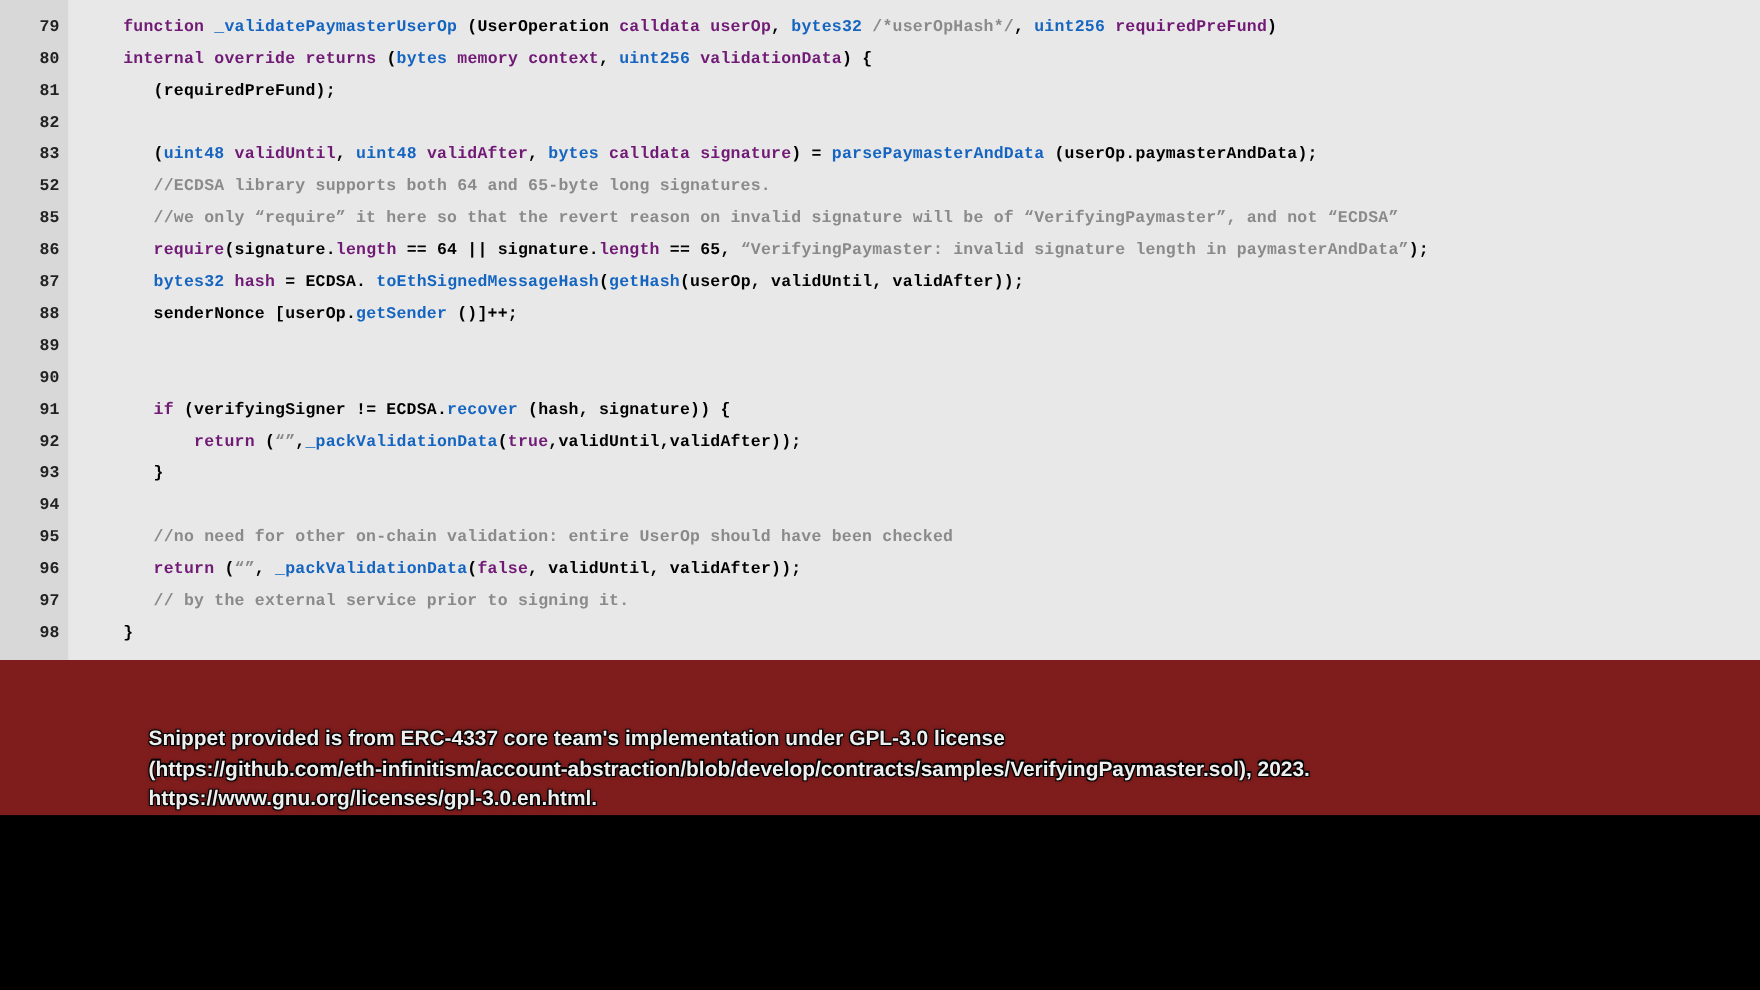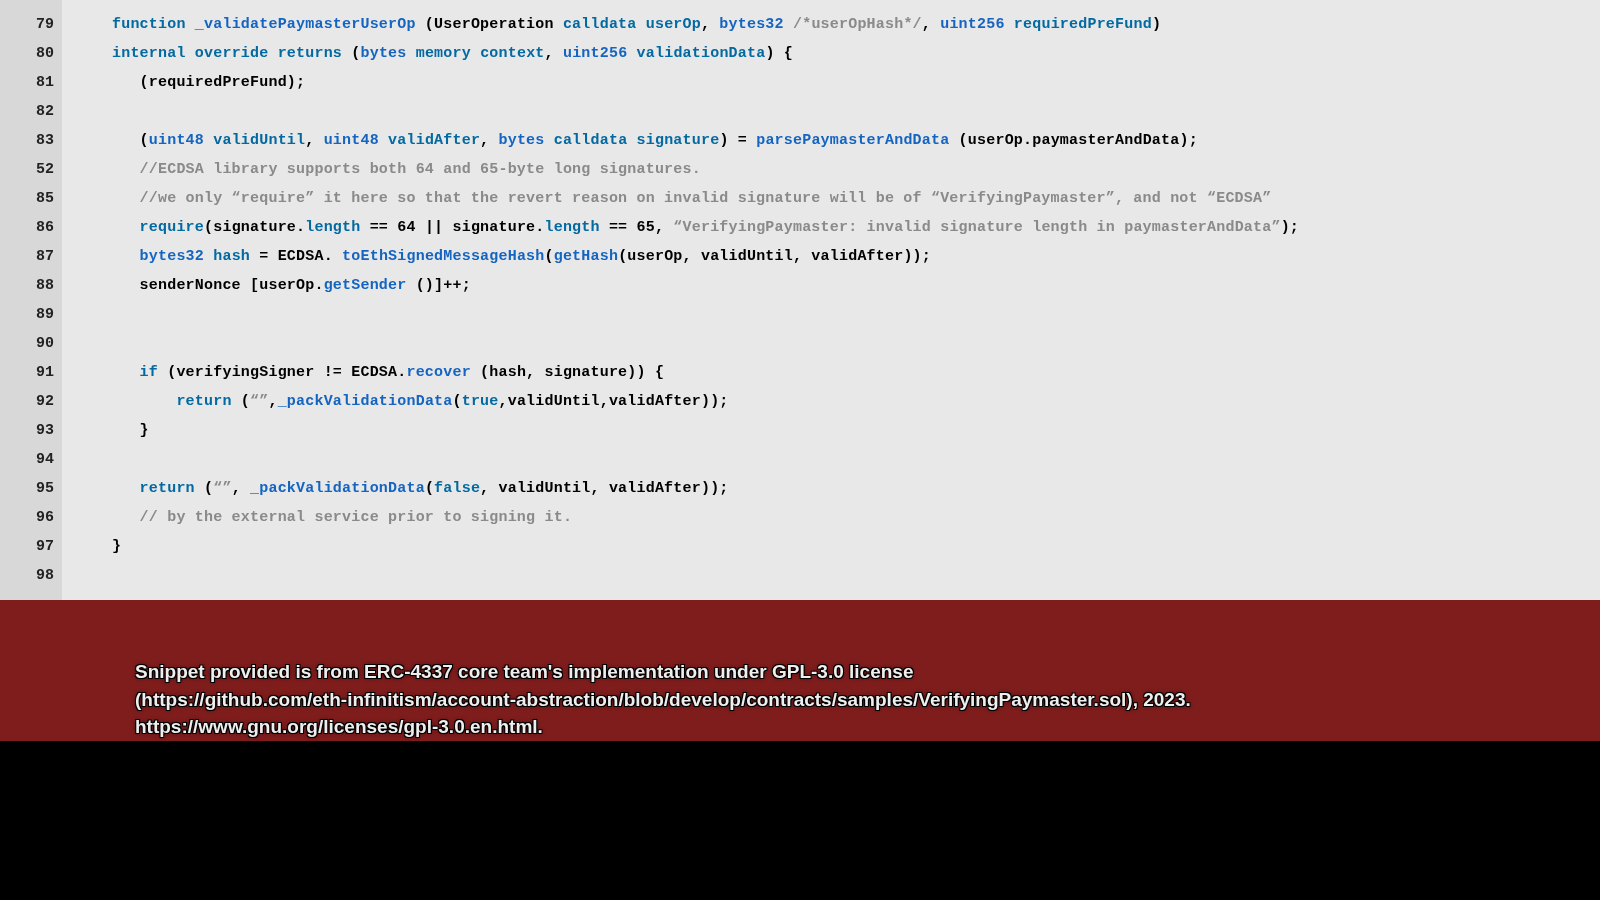--- a/index.html
+++ b/index.html
@@ -51,21 +51,21 @@
     line-height: 1.45;
     font-weight: bold;
     text-shadow: 
       -1px -1px 0 #000,
        1px -1px 0 #000,
       -1px  1px 0 #000,
        1px  1px 0 #000,
        0    0   4px rgba(0,0,0,0.8);
     color: #eee;
   }
-  .kw   { color: #0369a1; text-align: right; }
+  .kw   { color: #701a75; text-align: right; }
   .fn   { color: #1565c0; }
   .type { color: #1565c0; }
   .cmt  { color: #8a8a8a; }
   .str  { color: #8a8a8a; }
 </style>
 </head>
 <body>
 
 <div class="code-block">
   <div class="gutter" id="gutter">
@@ -100,20 +100,21 @@
       <div class="line"><span>   </span><span class="cmt">//we only “require” it here so that the revert reason on invalid signature will be of “VerifyingPaymaster”, and not “ECDSA”</span></div>
       <div class="line"><span>   </span><span class="kw">require</span><span>(signature.</span><span class="kw">length</span><span> == 64 || signature.</span><span class="kw">length</span><span> == 65, </span><span class="str">“VerifyingPaymaster: invalid signature length in paymasterAndData”</span><span>);</span></div>
       <div class="line"><span>   </span><span class="type">bytes32</span><span> </span><span class="kw">hash</span><span> = ECDSA.</span><span class="fn"> toEthSignedMessageHash</span><span>(</span><span class="fn">getHash</span><span>(userOp, validUntil, validAfter));</span></div>
       <div class="line"><span>   senderNonce [userOp.</span><span class="fn">getSender</span><span> ()]++;</span></div>
       <div class="line"><span></span></div>
       <div class="line"><span>   </span></div>
       <div class="line"><span>   </span><span class="kw">if</span><span> (verifyingSigner != ECDSA.</span><span class="fn">recover</span><span> (hash, signature)) {</span></div>
       <div class="line"><span>       </span><span class="kw">return</span><span> (</span><span class="str">“”</span><span>,</span><span class="fn">_packValidationData</span><span>(</span><span class="kw">true</span><span>,validUntil,validAfter));</span></div>
       <div class="line"><span>   }</span></div>
       <div class="line"><span></span></div>
+      <div class="line"><span>   </span><span class="cmt">//no need for other on-chain validation: entire UserOp should have been checked</span></div>
       <div class="line"><span>   </span><span class="kw">return</span><span> (</span><span class="str">“”</span><span>, </span><span class="fn">_packValidationData</span><span>(</span><span class="kw">false</span><span>, validUntil, validAfter));</span></div>
       <div class="line"><span>   </span><span class="cmt">// by the external service prior to signing it.</span></div>
       <div class="line"><span>}</span></div>
     </div>
 </div>
 
 <div class="footer">
   <div>Snippet provided is from ERC-4337 core team's implementation under GPL-3.0 license</div>
   <div>(https://github.com/eth-infinitism/account-abstraction/blob/develop/contracts/samples/VerifyingPaymaster.sol), 2023.</div>
   <div>https://www.gnu.org/licenses/gpl-3.0.en.html.</div>

